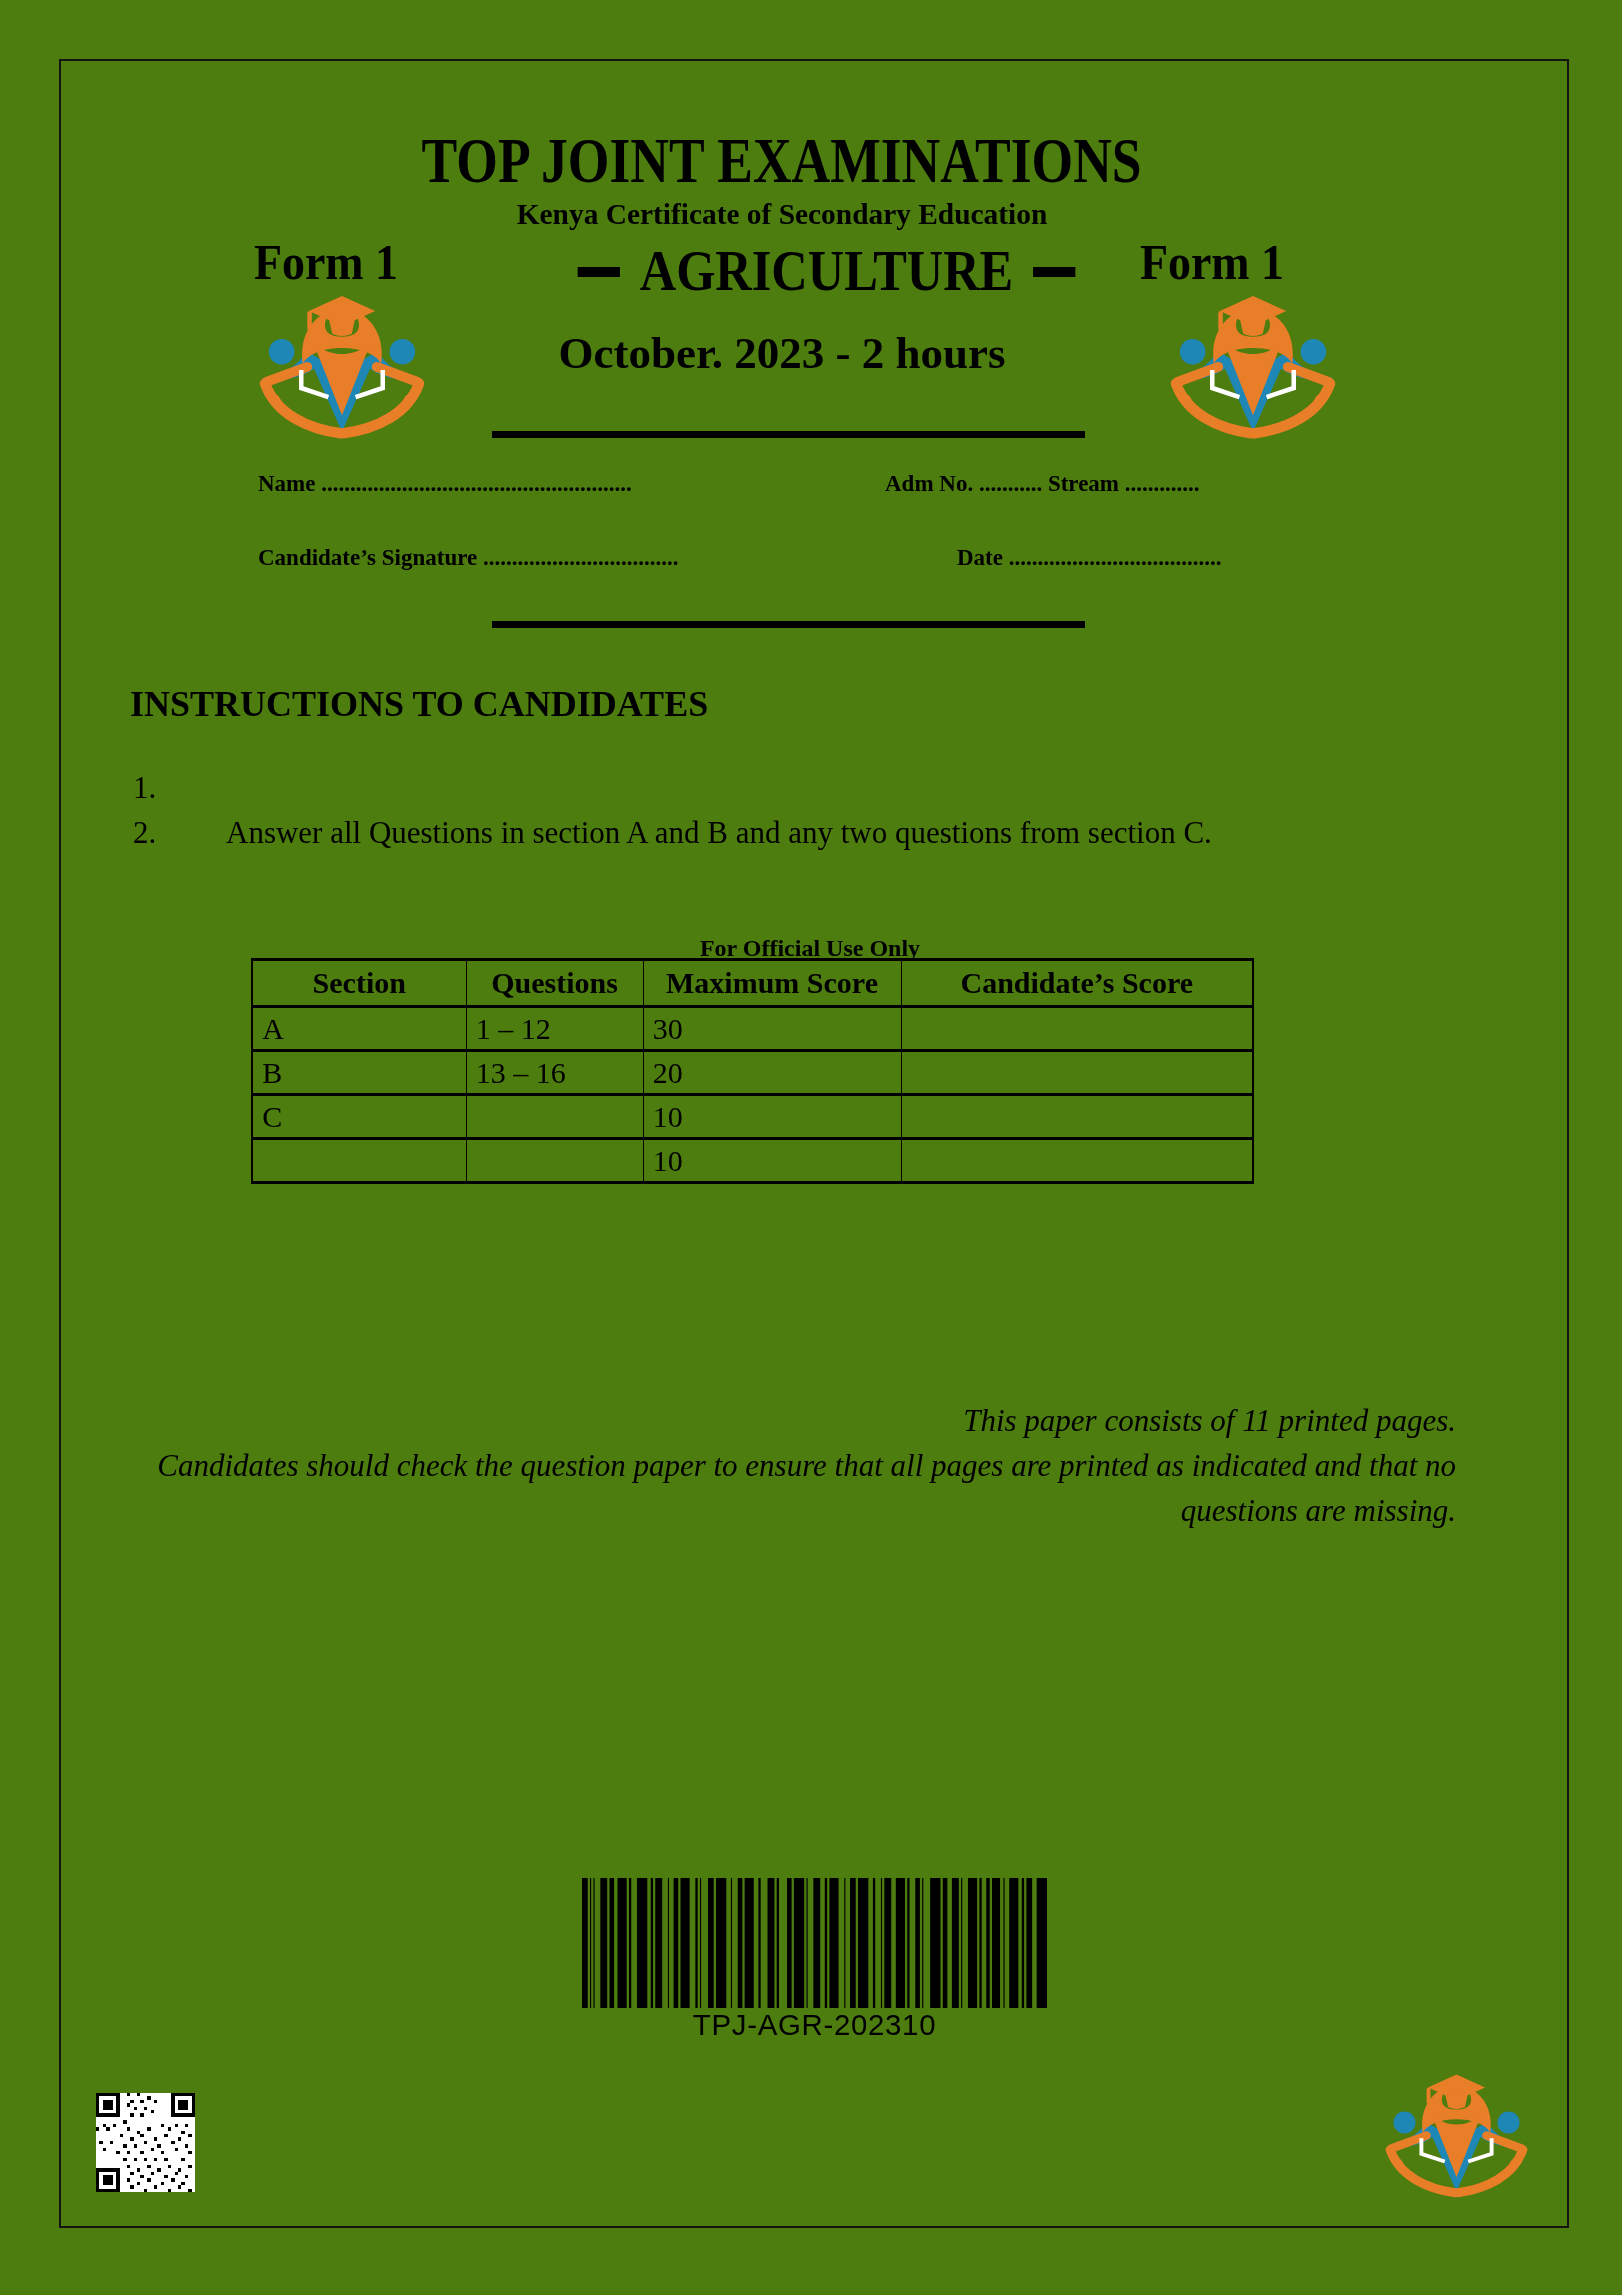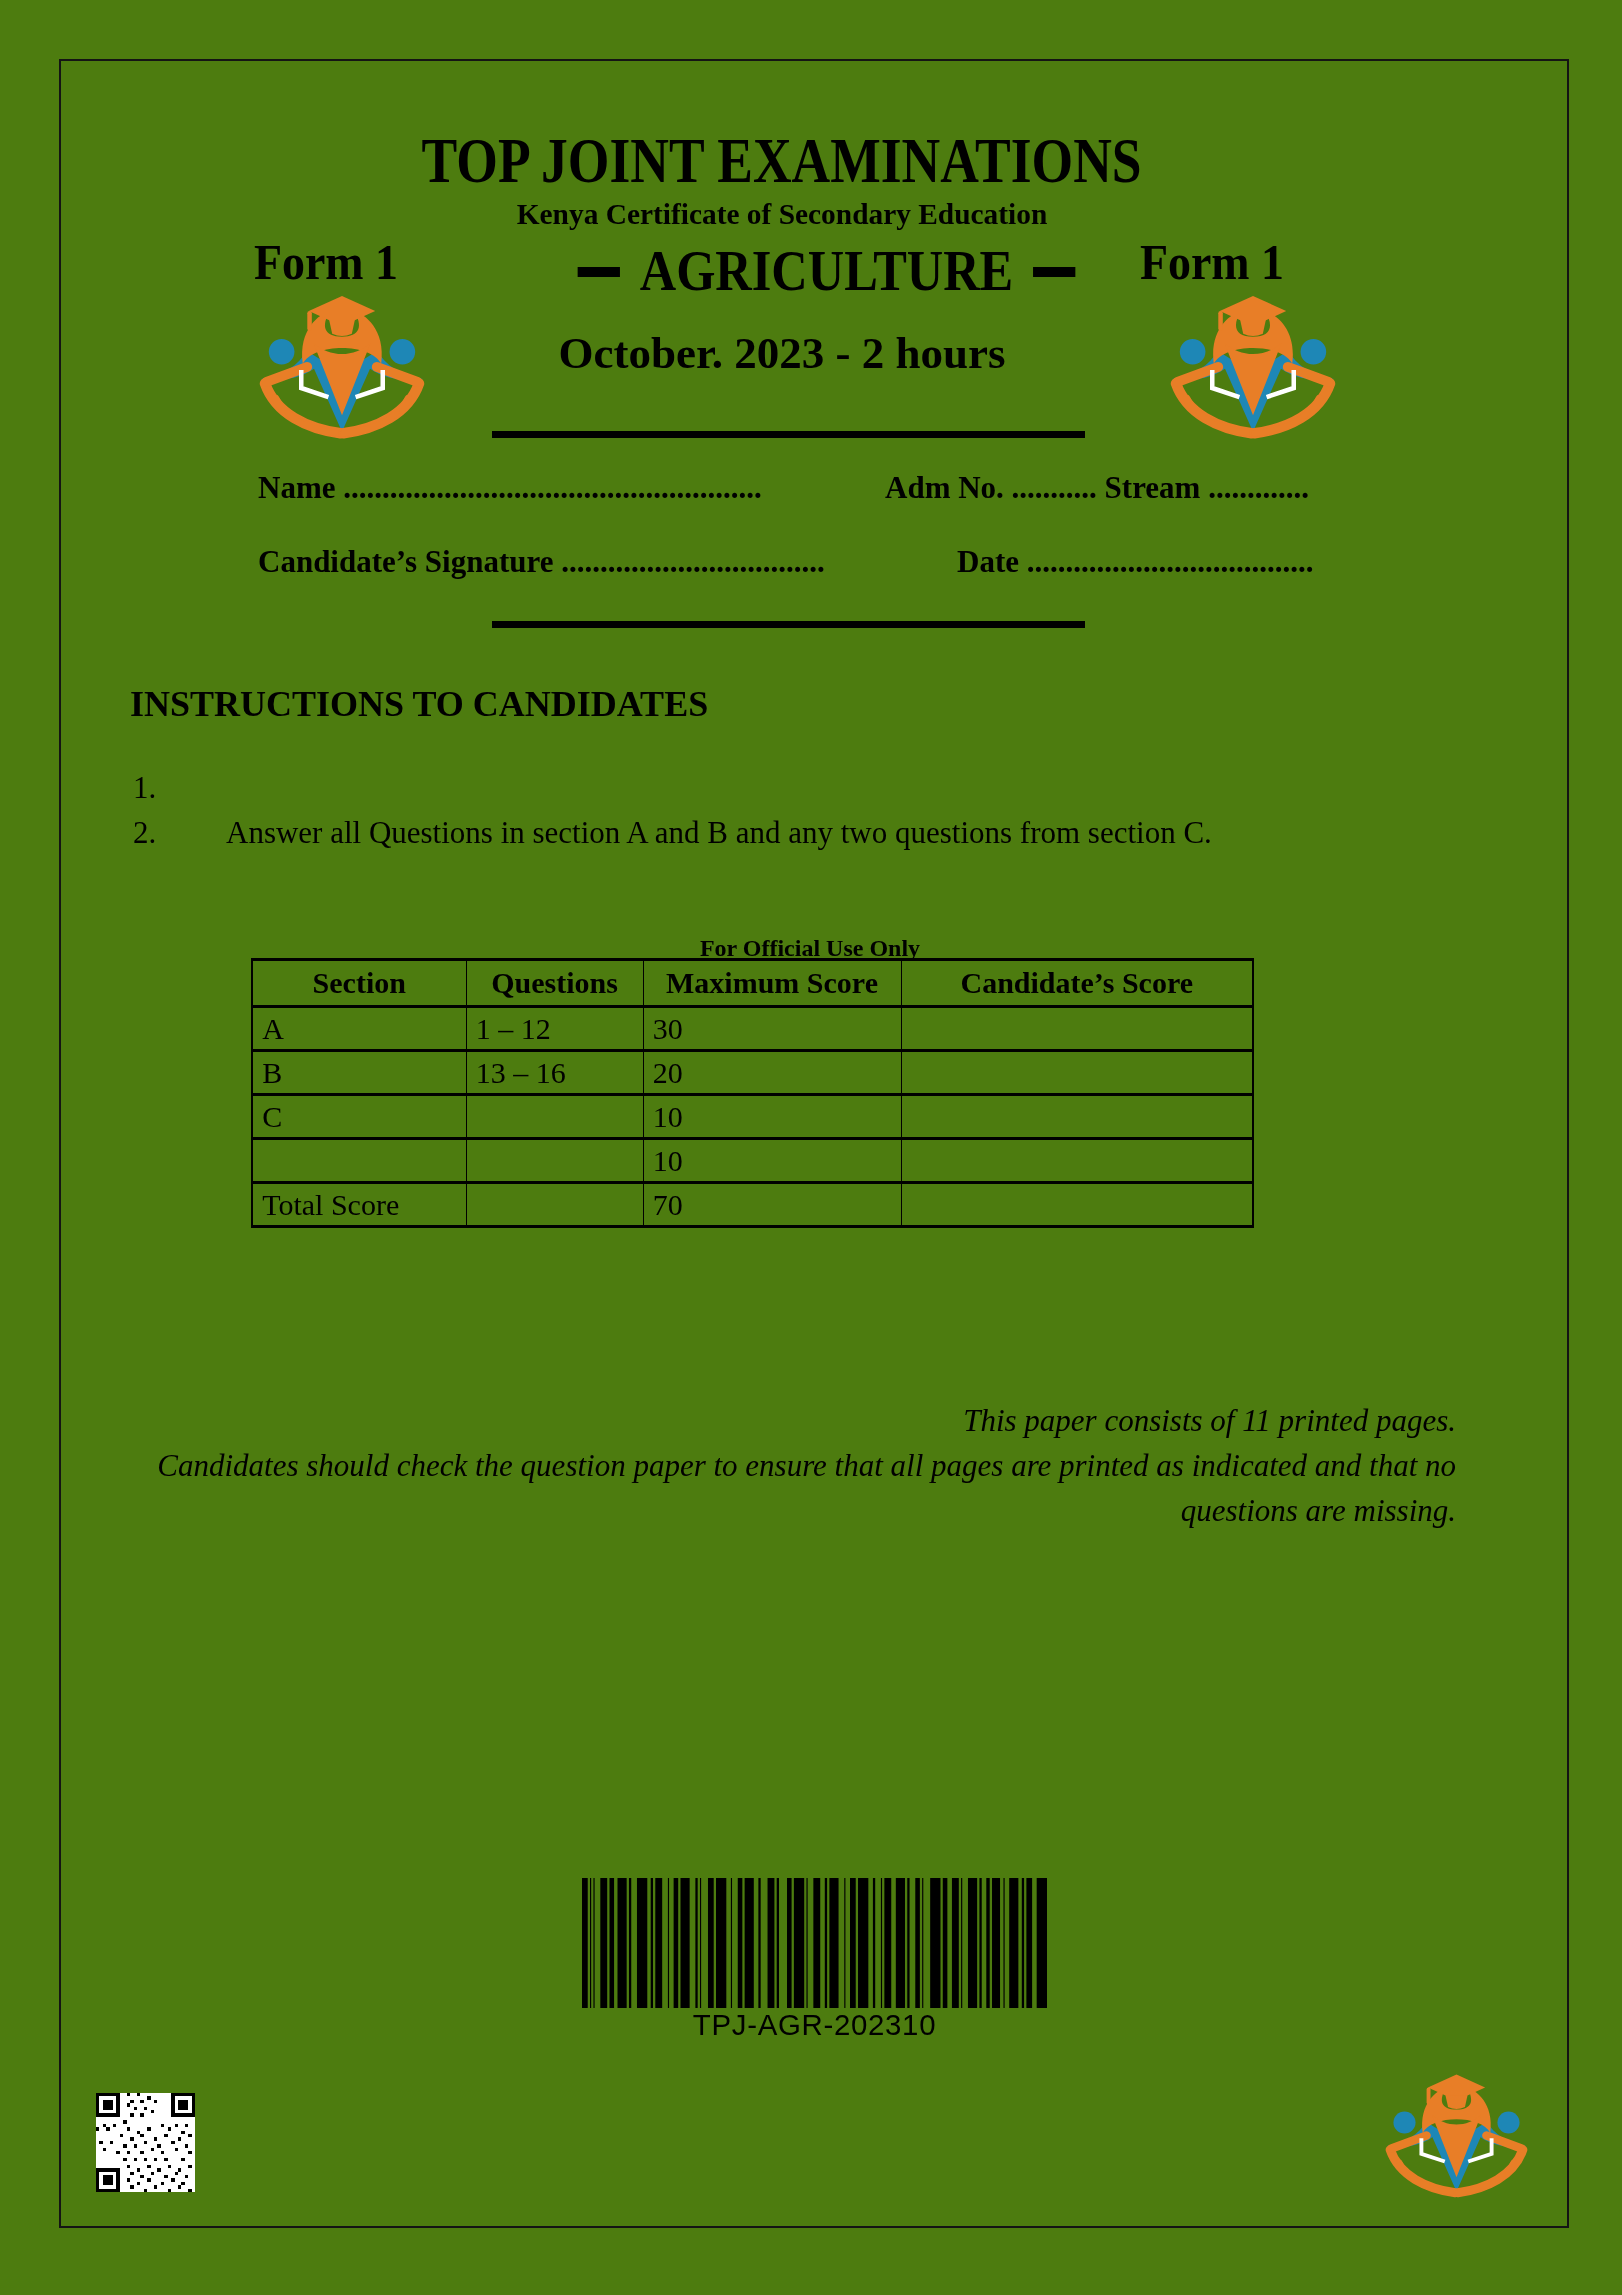--- a/index.html
+++ b/index.html
@@ -13,21 +13,21 @@
   .sq9{display:inline-block;transform:scaleX(.9);transform-origin:center;}
   .sqL{display:inline-block;transform:scaleX(.9);transform-origin:left center;}
   .page-border{left:59px;top:59px;width:1510px;height:2169px;border:2.6px solid #141414;box-sizing:border-box;}
   .title{top:130px;font-size:63px;}
   .subtitle{top:200px;font-size:29.4px;}
   .form{top:237px;font-size:51px;}
   .subject-row{top:243px;font-size:56px;margin-left:44px;}
   .dash{display:inline-block;width:47px;height:9.8px;background:#000;vertical-align:13px;margin:0 22px;}
   .session{top:331px;font-size:45px;}
   .hrule{left:492px;width:593px;height:7.2px;background:#000;}
-  .fieldrow{font-size:31px;font-weight:bold;}
+  .fieldrow{font-size:23px;font-weight:bold;}
   .instr-h{left:130px;top:686px;font-size:36px;}
   .li-num{left:133px;font-size:31px;}
   .li-txt{left:226px;font-size:31px;}
   .tbl-title{top:936px;font-size:24px;margin-left:28px;}
   table.official{position:absolute;left:251px;top:958px;width:1001px;border-collapse:collapse;
                  border:2.6px solid #000;table-layout:fixed;}
   table.official th,table.official td{border-left:1.3px solid #000;border-right:1.3px solid #000;
                  border-top:3.3px solid #000;border-bottom:3.3px solid #000;font-size:30px;overflow:hidden;}
   table.official th{height:42px;text-align:center;font-weight:bold;}
   table.official td{height:39px;text-align:left;padding-left:9.2px;font-weight:normal;}
@@ -161,26 +161,20 @@
     <tr>
       <td>C</td>
       <td></td>
       <td>10</td>
       <td></td>
     </tr>
     <tr>
       <td></td>
       <td></td>
       <td>10</td>
-      <td></td>
-    </tr>
-    <tr>
-      <td>Total Score</td>
-      <td></td>
-      <td>70</td>
       <td></td>
     </tr>
   </tbody>
     </table>
 
   <div class="abs note">
     <span>This paper consists of 11 printed pages.</span><br>
     <span>Candidates should check the question paper to ensure that all pages are printed as indicated and that no questions are missing.</span>
   </div>
 

